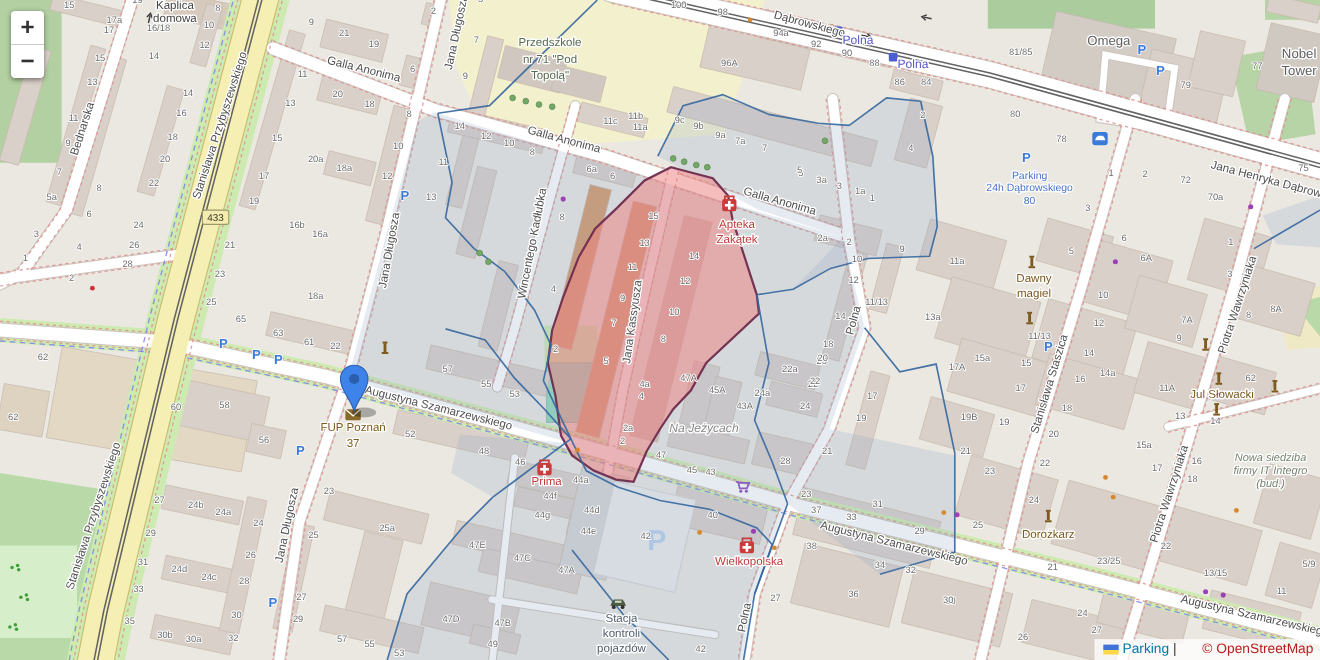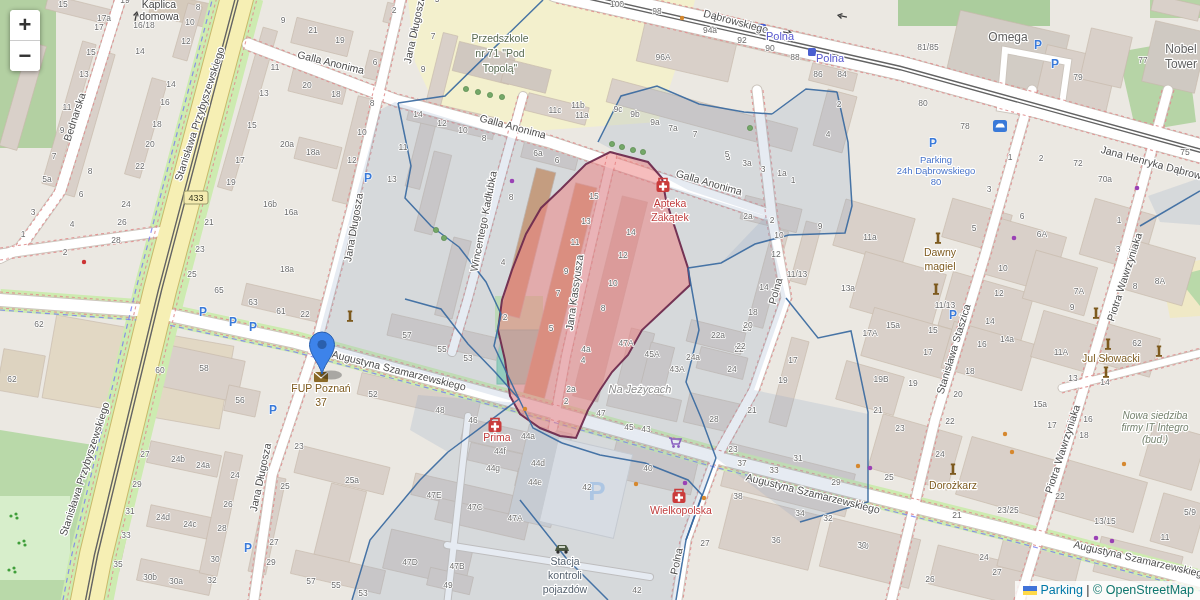--- a/index.html
+++ b/index.html
@@ -20,21 +20,21 @@
   .poi-blue{fill:#5757cf;font-size:11px;}
   .poi-parking{fill:#4773c9;font-size:9.5px;}
   .picon{font-size:12px;font-weight:bold;fill:#3a7ad9;stroke-width:1.4px;}
   .pbig{font-size:26px;font-weight:bold;fill:#a9c4e4;stroke:none;opacity:.9;}
   .badge{font-size:9px;fill:#3b3b23;stroke:none;}
   .zoomctl{position:absolute;top:10px;left:10px;border-radius:4px;box-shadow:0 1px 5px rgba(0,0,0,.45);overflow:hidden;background:#fff;z-index:10;}
   .zbtn{display:block;width:30px;height:30px;line-height:29px;text-align:center;font-size:22px;font-weight:bold;color:#333;text-decoration:none;background:#fff;user-select:none;}
   .zbtn:first-child{border-bottom:1px solid #ccc;}
   .attr{position:absolute;right:0;bottom:0;background:rgba(255,255,255,.78);padding:2px 6px 3px 8px;font-size:12.5px;color:#333;z-index:10;white-space:nowrap;}
   .attr a{color:#0078A8;text-decoration:none;}
-  .attr .osm{color:#0f766e;text-decoration:none;}
+  .attr .osm{color:#b91c1c;text-decoration:none;margin-left:20px;}
   .flag{display:inline-block;width:14px;height:9px;margin-right:3px;background:linear-gradient(#4072d8 50%,#ffd948 50%);vertical-align:-1px;}
 </style>
 </head>
 <body>
 
 <div class="map">
   <svg id="map-svg" width="1200" height="600" viewBox="0 0 1200 600">
     <g>
         <rect x="0" y="0" width="56" height="148" fill="#b3d0a2"></rect>
         <polygon points="408,0 695,0 686,38 658,122 520,132 438,112 415,62" fill="#f3f0cd"></polygon>

